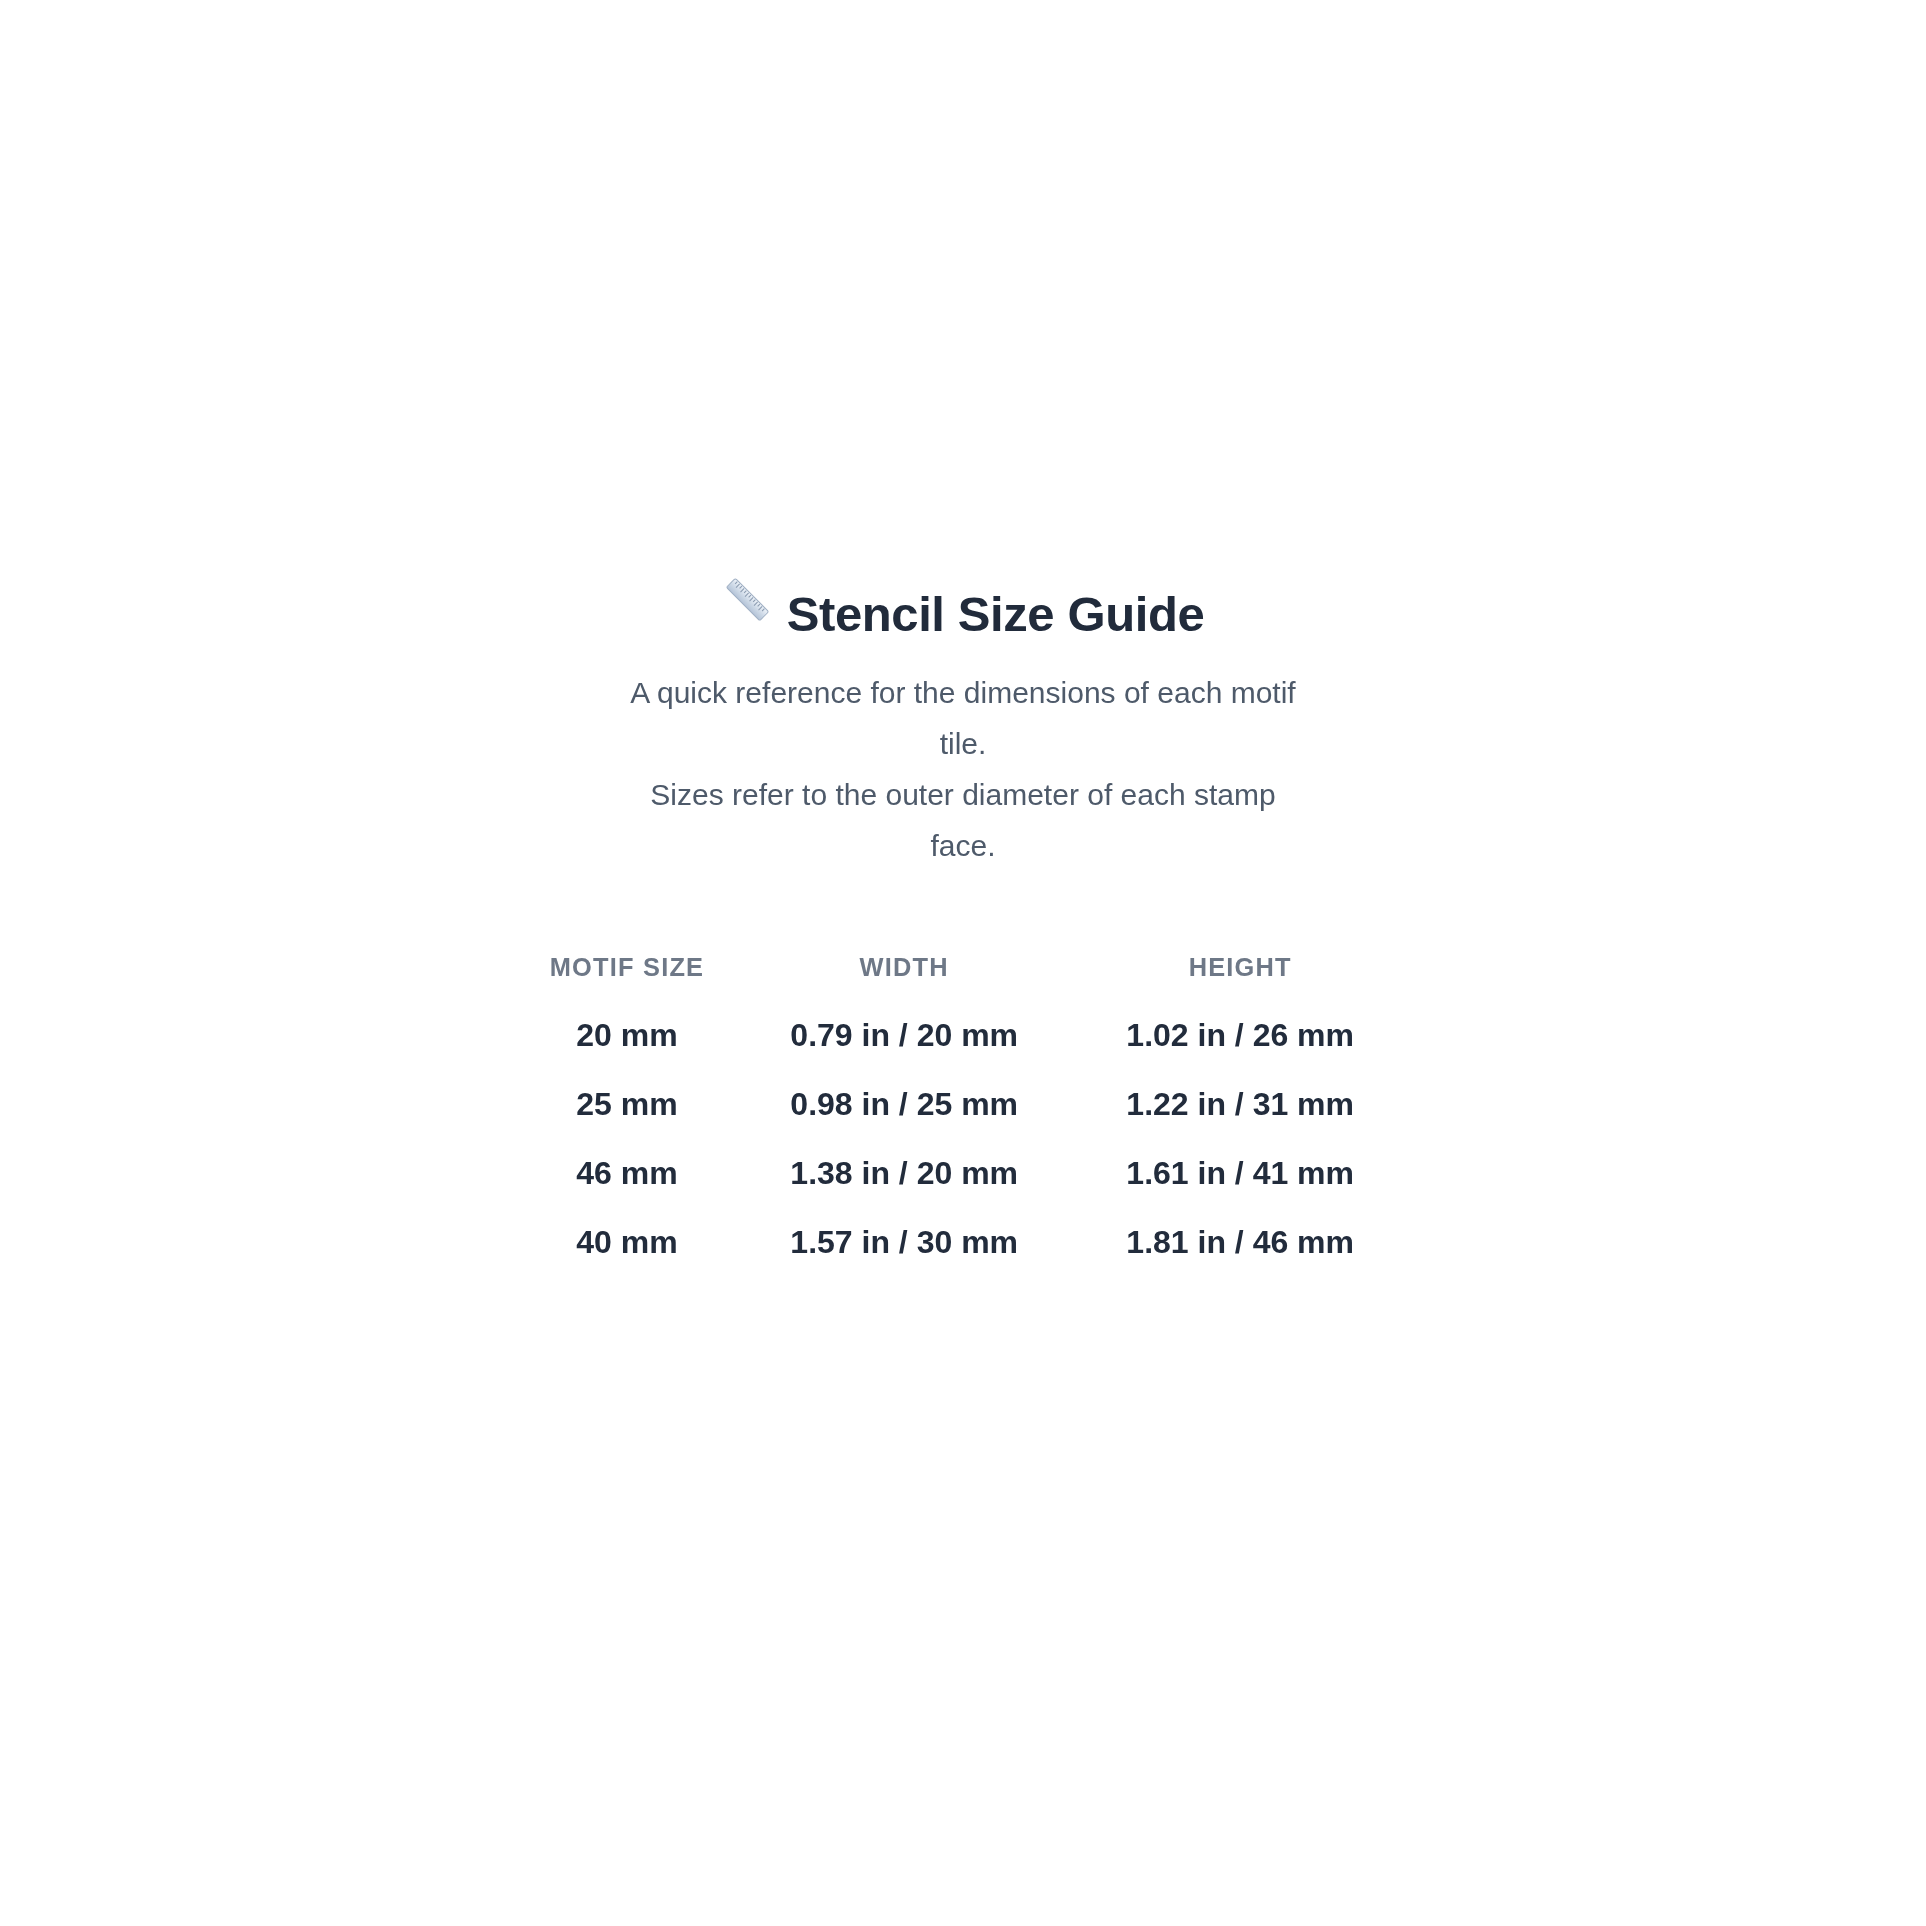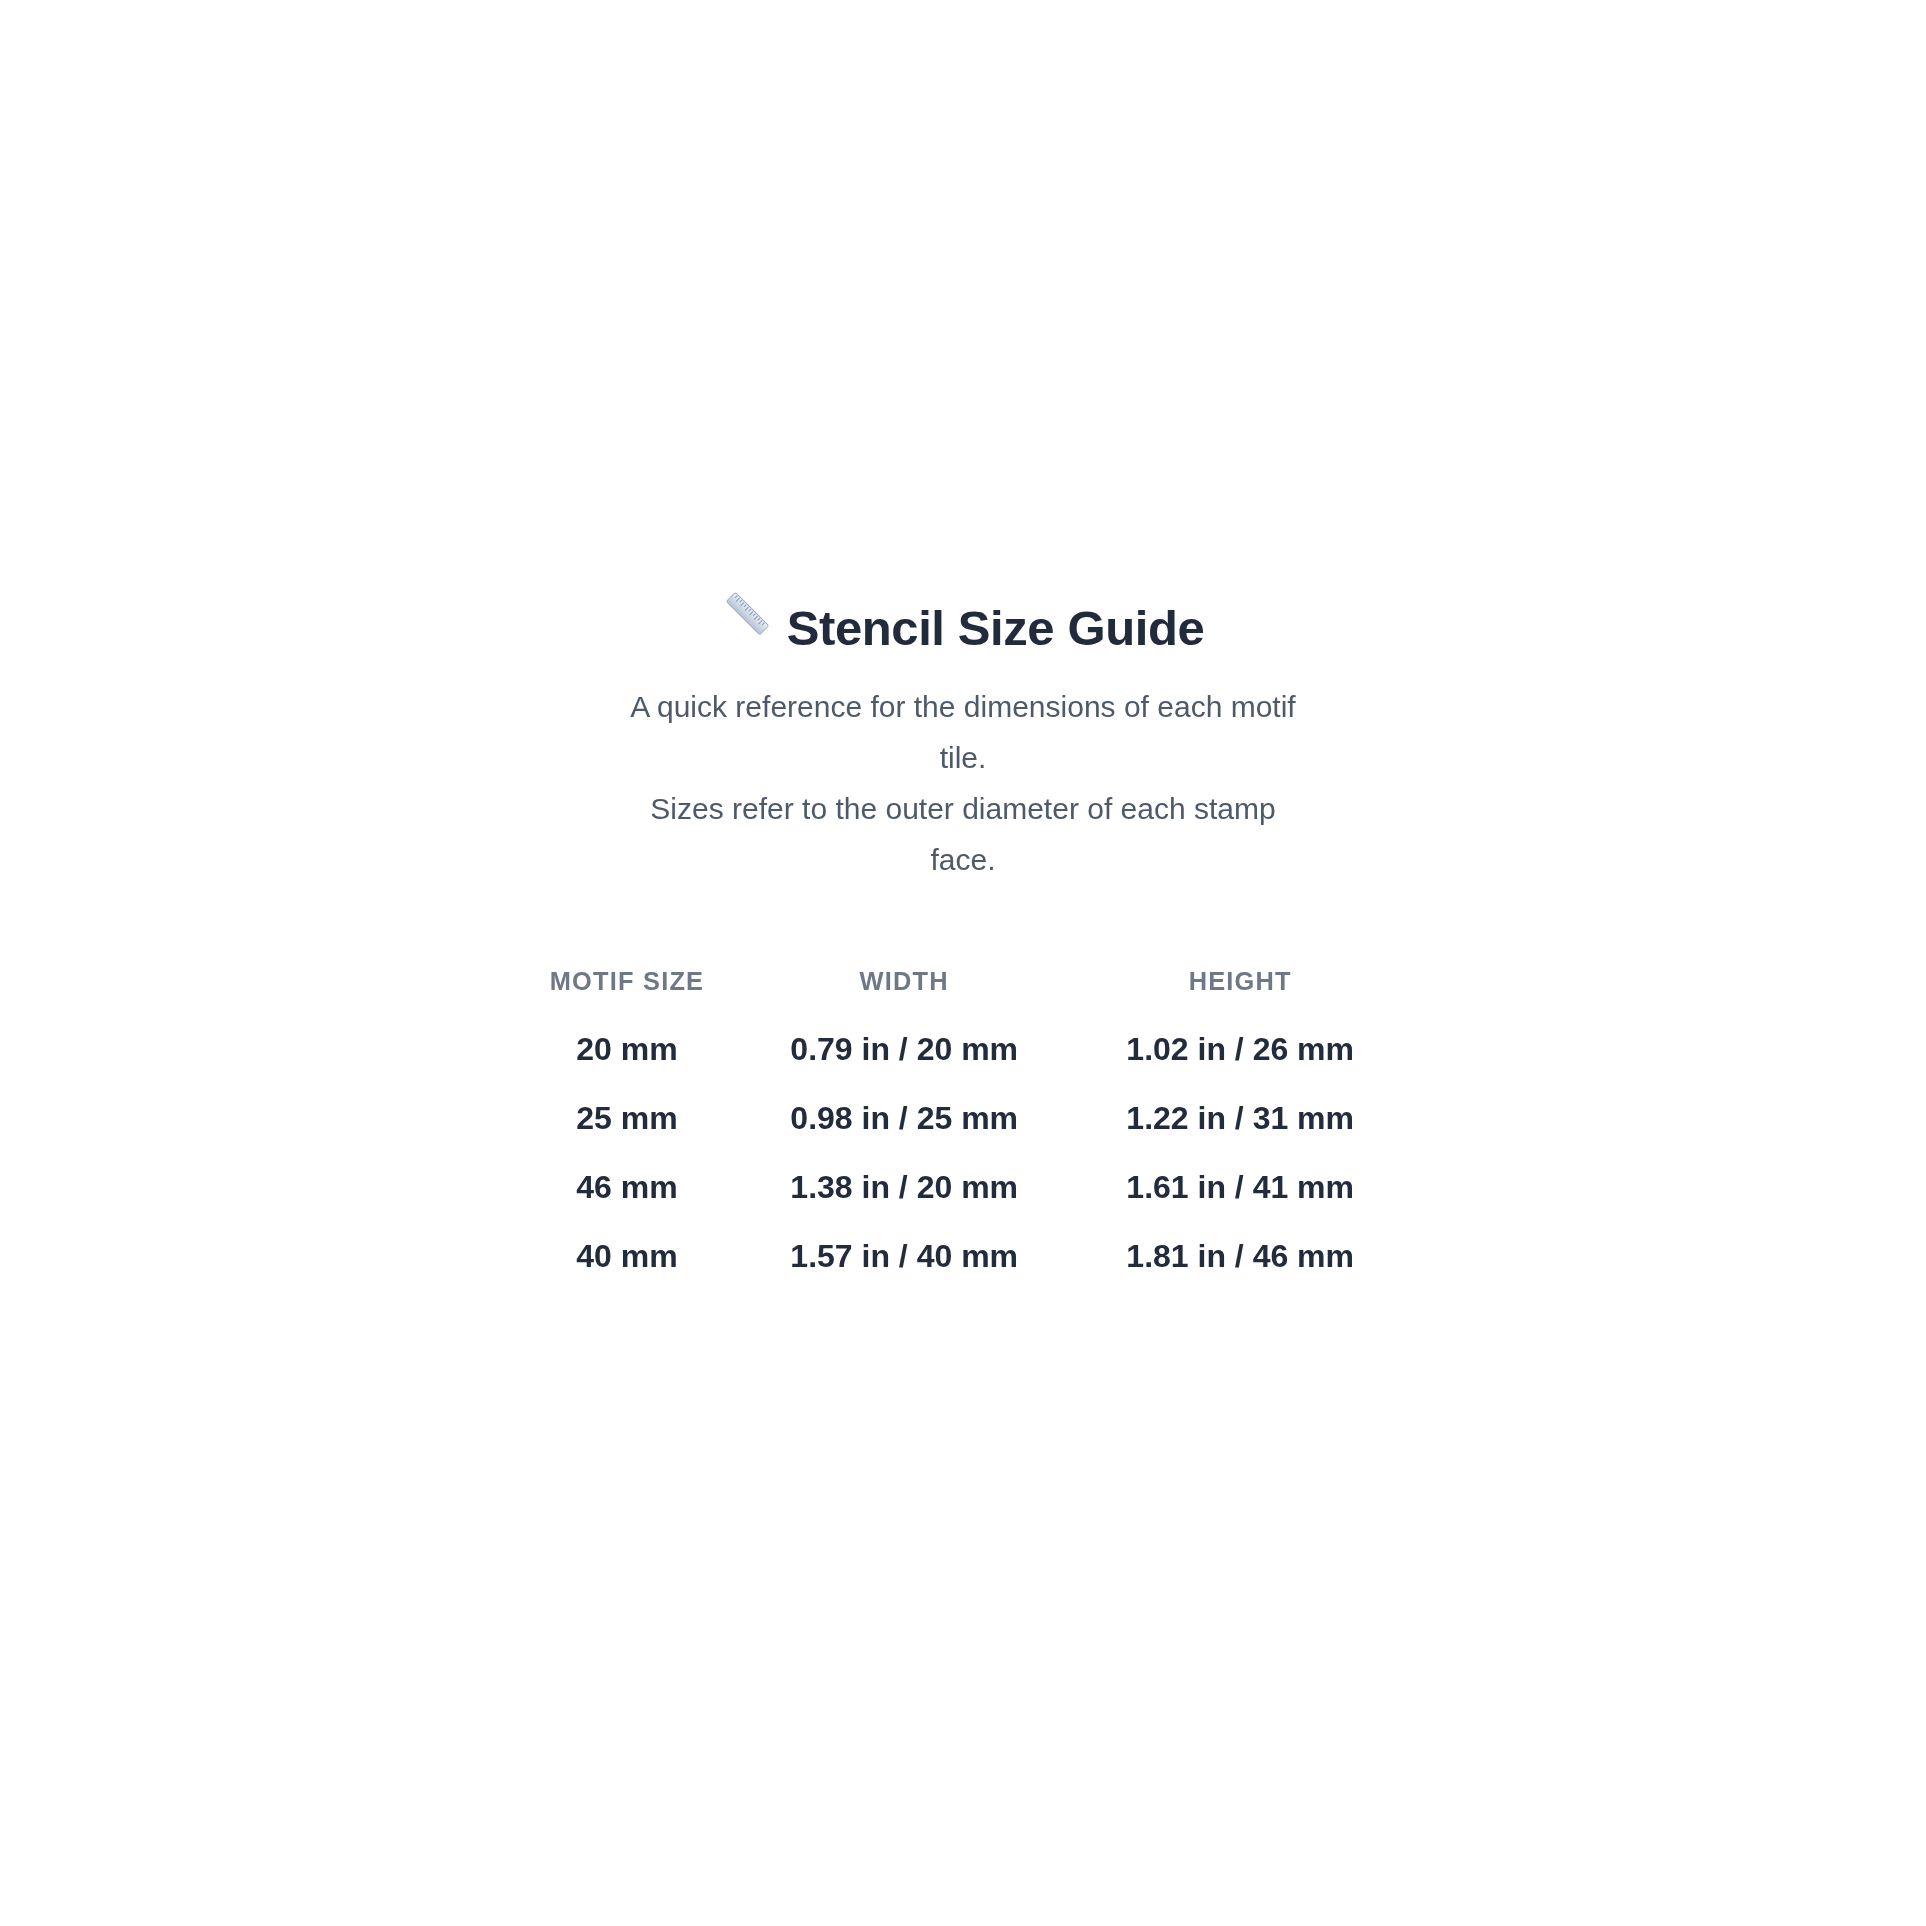--- a/index.html
+++ b/index.html
@@ -8,21 +8,21 @@
     background: #ffffff;
   }
   body {
     width: 1926px;
     height: 1926px;
     font-family: "Liberation Sans", sans-serif;
     overflow: hidden;
   }
   .content {
     width: 840px;
-    margin: 14px auto;
+    margin: 0 auto;
     padding-top: 579px;
   }
   .title-row {
     text-align: center;
     white-space: nowrap;
     line-height: 54px;
   }
   .title-text {
     display: inline-block;
     font-size: 49px;
@@ -129,19 +129,19 @@
 
 
     <div class="trow">
       <div class="td c1">46 mm</div>
       <div class="td c2">1.38 in / 20 mm</div>
       <div class="td c3">1.61 in / 41 mm</div>
     </div>
 
     <div class="trow">
       <div class="td c1">40 mm</div>
-      <div class="td c2">1.57 in / 40 mm</div>
+      <div class="td c2">1.57 in / 30 mm</div>
       <div class="td c3">1.81 in / 46 mm</div>
     </div>
 
   </div>
 </div>
 
 
 </body></html>

